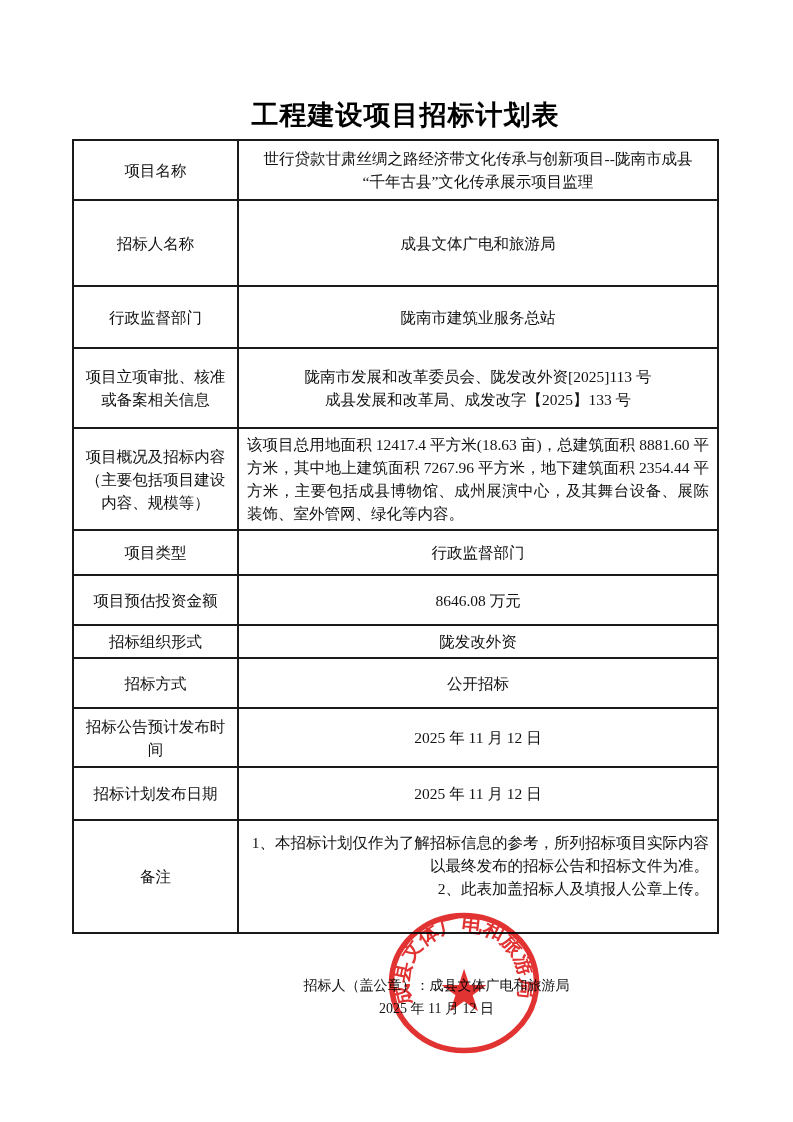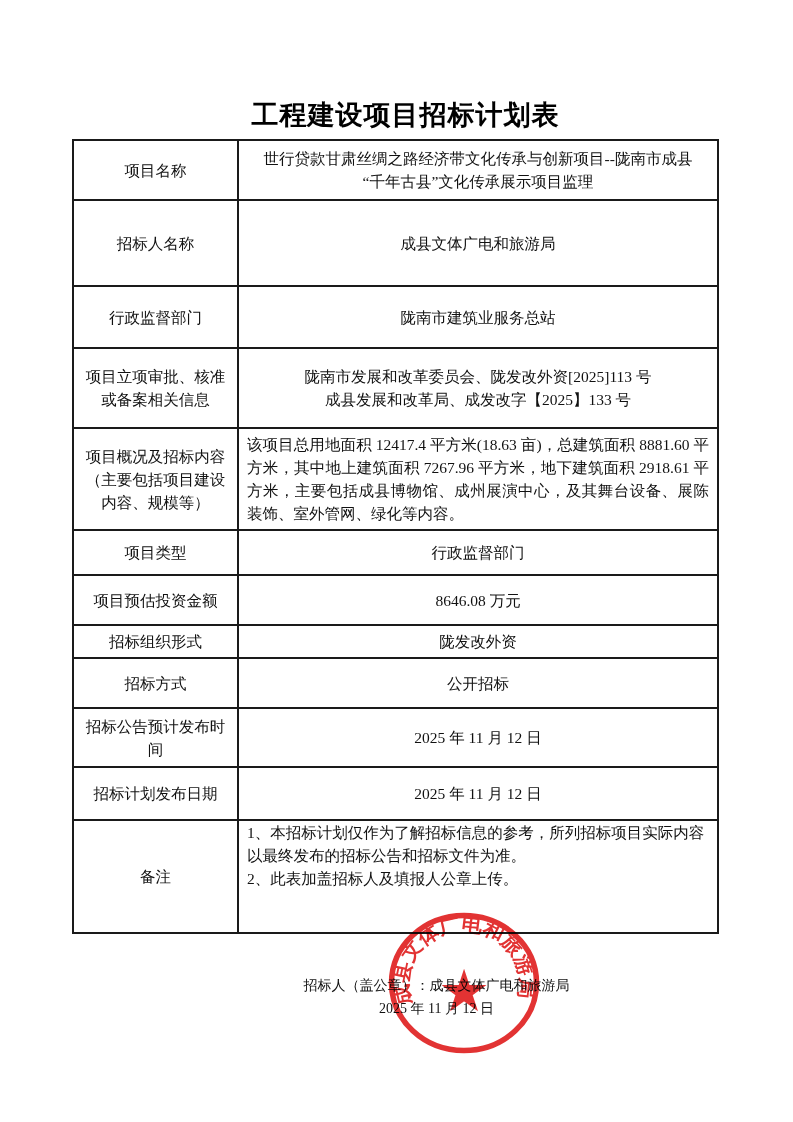--- a/index.html
+++ b/index.html
@@ -37,21 +37,21 @@
     white-space:pre-line;
     padding:4px 8px;
     vertical-align:middle;
     font-weight:normal;
   }
   .bidding-table col.c-label{width:165px;}
   .bidding-table col.c-value{width:480px;}
   .bidding-table th.lbl{text-align:center;}
   .bidding-table td.val{text-align:center;}
   .bidding-table td.val.left{text-align:justify;text-align-last:left;}
-  .bidding-table td.val.top{vertical-align:top;text-align:left;padding-top:0;}
+  .bidding-table td.val.top{vertical-align:top;text-align:right;padding-top:10px;}
   
   .bidding-table tr:nth-child(1){height:60px;}
   .bidding-table tr:nth-child(2){height:86px;}
   .bidding-table tr:nth-child(3){height:62px;}
   .bidding-table tr:nth-child(4){height:80px;}
   .bidding-table tr:nth-child(5){height:80px;}
   .bidding-table tr:nth-child(6){height:45px;}
   .bidding-table tr:nth-child(7){height:50px;}
   .bidding-table tr:nth-child(8){height:31px;}
   .bidding-table tr:nth-child(9){height:50px;}
@@ -111,21 +111,21 @@
       <tr>
         <th class="lbl">项目立项审批、核准
 或备案相关信息</th>
         <td class="val">陇南市发展和改革委员会、陇发改外资[2025]113 号
 成县发展和改革局、成发改字【2025】133 号</td>
       </tr>
       <tr>
         <th class="lbl">项目概况及招标内容
 （主要包括项目建设
 内容、规模等）</th>
-        <td class="val left">该项目总用地面积 12417.4 平方米(18.63 亩)，总建筑面积 8881.60 平方米，其中地上建筑面积 7267.96 平方米，地下建筑面积 2918.61 平方米，主要包括成县博物馆、成州展演中心，及其舞台设备、展陈装饰、室外管网、绿化等内容。</td>
+        <td class="val left">该项目总用地面积 12417.4 平方米(18.63 亩)，总建筑面积 8881.60 平方米，其中地上建筑面积 7267.96 平方米，地下建筑面积 2354.44 平方米，主要包括成县博物馆、成州展演中心，及其舞台设备、展陈装饰、室外管网、绿化等内容。</td>
       </tr>
       <tr>
         <th class="lbl">项目类型</th>
         <td class="val">行政监督部门</td>
       </tr>
       <tr>
         <th class="lbl">项目预估投资金额</th>
         <td class="val">8646.08 万元</td>
       </tr>
       <tr>

